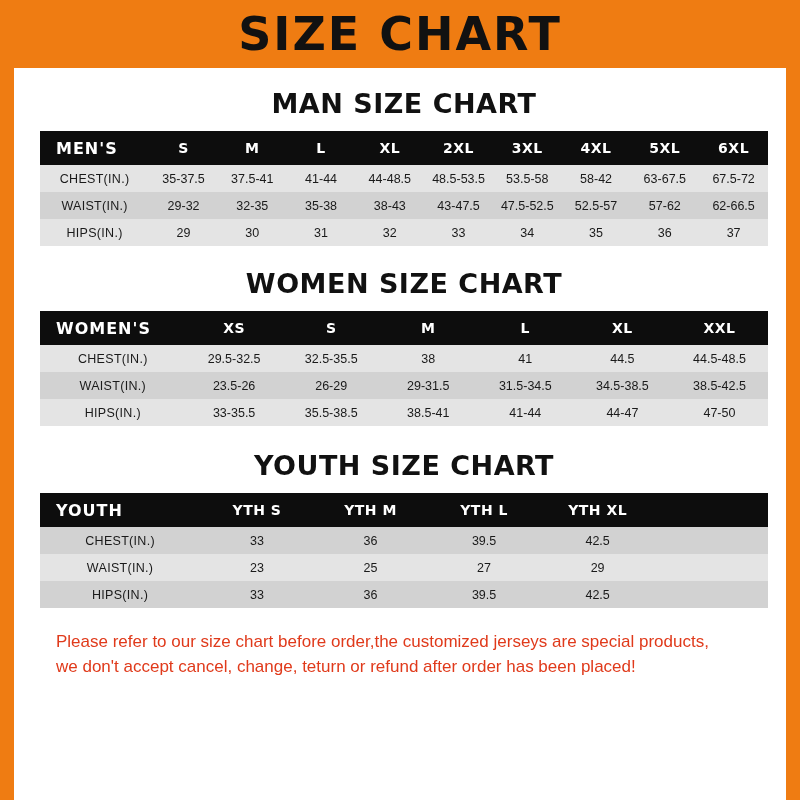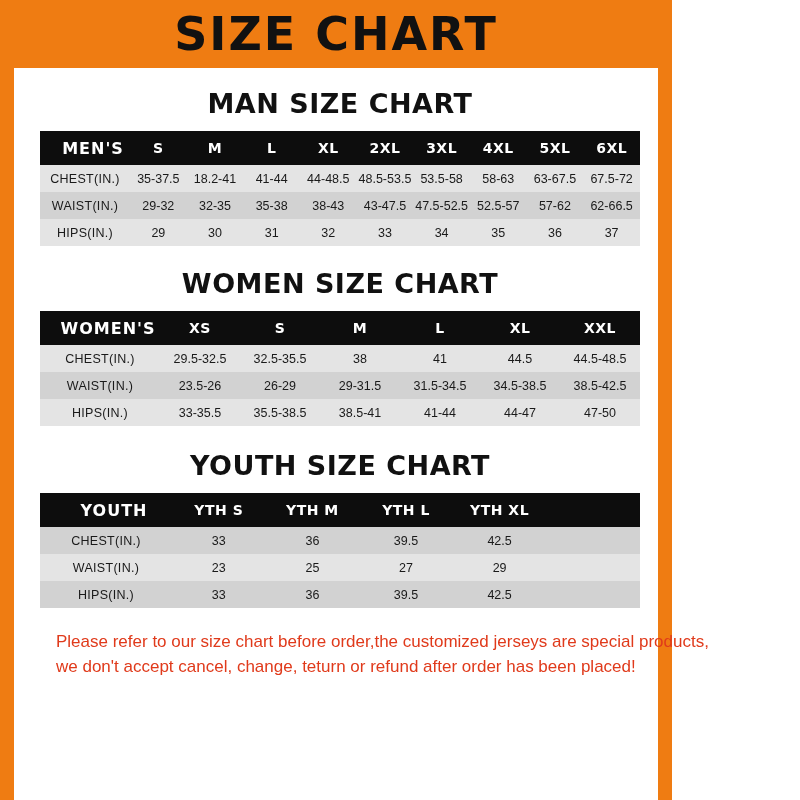--- a/index.html
+++ b/index.html
@@ -8,21 +8,21 @@
   }
   body {
     width: 800px;
     height: 800px;
     background: #ffffff;
     font-family: "Liberation Sans", sans-serif;
     overflow: hidden;
   }
   .page {
     position: relative;
-    width: 672px;
+    width: 800px;
     height: 800px;
     box-sizing: border-box;
     border-left: 14px solid #ef7c12;
     border-right: 14px solid #ef7c12;
     background: #ffffff;
   }
   .banner {
     height: 68px;
     background: #ef7c12;
     display: flex;
@@ -73,21 +73,21 @@
   }
   table.size thead th {
     color: #ffffff;
     font-weight: bold;
     font-size: 14px;
     height: 34px;
     letter-spacing: 0.5px;
     font-family: "DejaVu Sans", sans-serif;
   }
   table.size thead th.rowhead {
-    text-align: center;
+    text-align: left;
     padding-left: 16px;
     font-size: 16px;
     letter-spacing: 1px;
   }
   table.size tbody tr.odd { background: #e4e4e4; }
   table.size tbody tr.even { background: #d2d2d2; }
   table.size tbody td.rowhead {
     font-weight: normal;
     letter-spacing: 0.3px;
     font-size: 12.5px;
@@ -144,26 +144,26 @@
           <th>3XL</th>
           <th>4XL</th>
           <th>5XL</th>
           <th>6XL</th>
         </tr>
       </thead>
       <tbody>
         <tr class="odd">
           <td class="rowhead">CHEST(IN.)</td>
           <td>35-37.5</td>
-          <td>18.2-41</td>
+          <td>37.5-41</td>
           <td>41-44</td>
           <td>44-48.5</td>
           <td>48.5-53.5</td>
           <td>53.5-58</td>
-          <td>58-63</td>
+          <td>58-42</td>
           <td>63-67.5</td>
           <td>67.5-72</td>
         </tr>
         <tr class="even">
           <td class="rowhead">WAIST(IN.)</td>
           <td>29-32</td>
           <td>32-35</td>
           <td>35-38</td>
           <td>38-43</td>
           <td>43-47.5</td>

